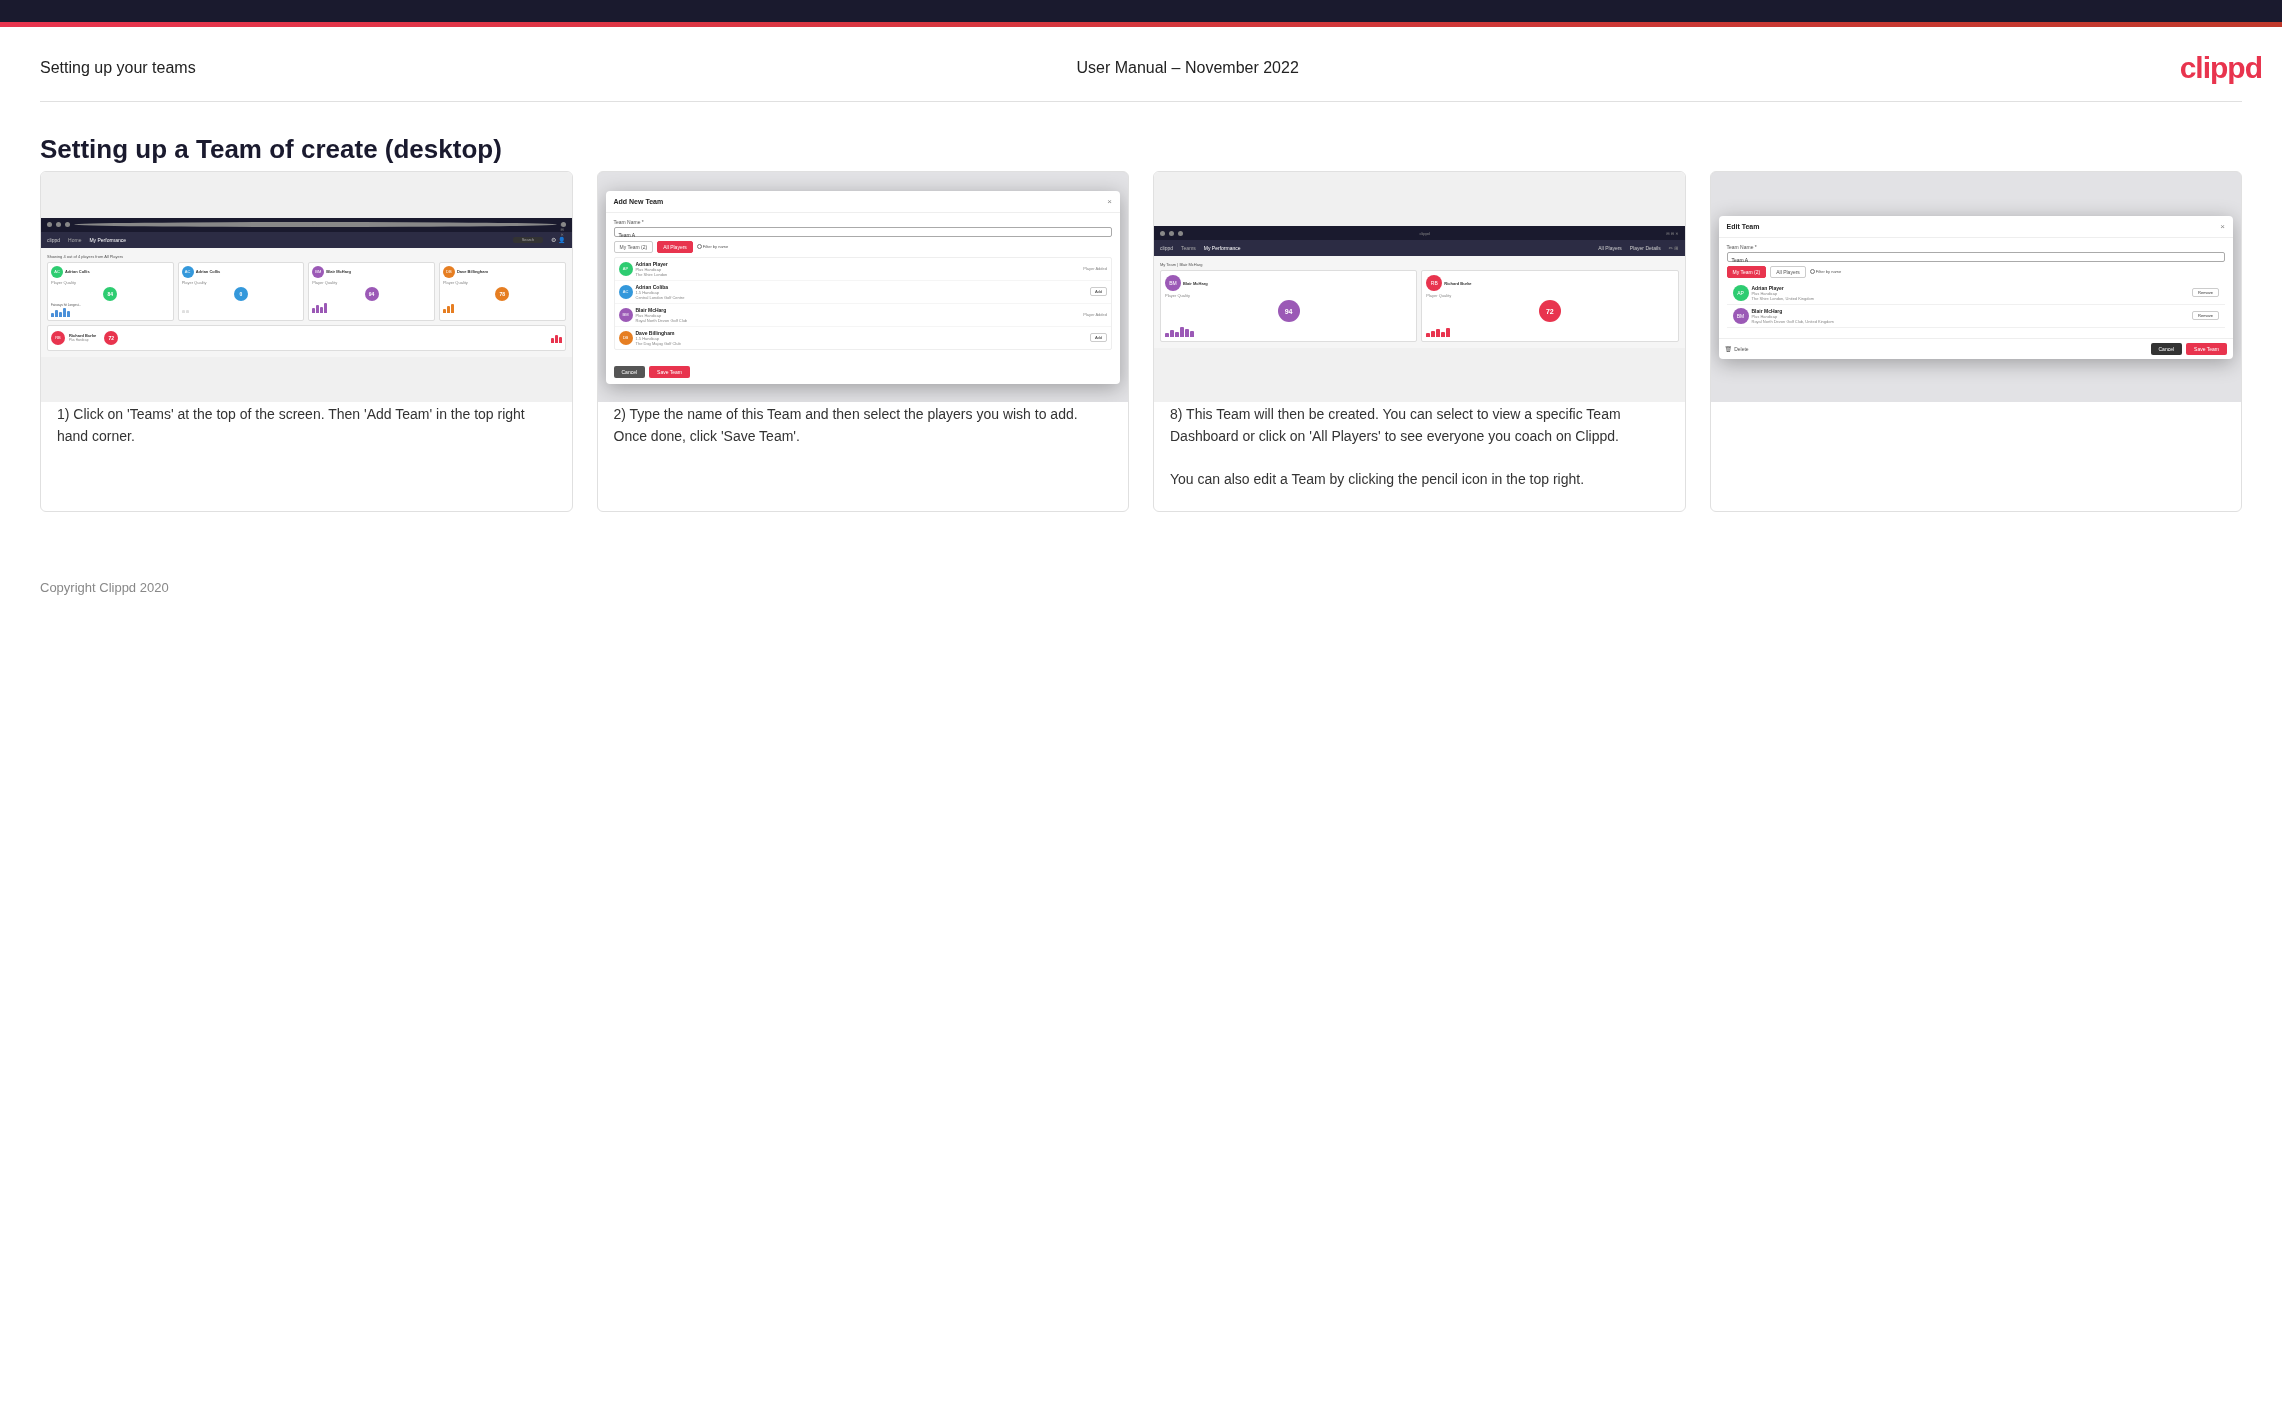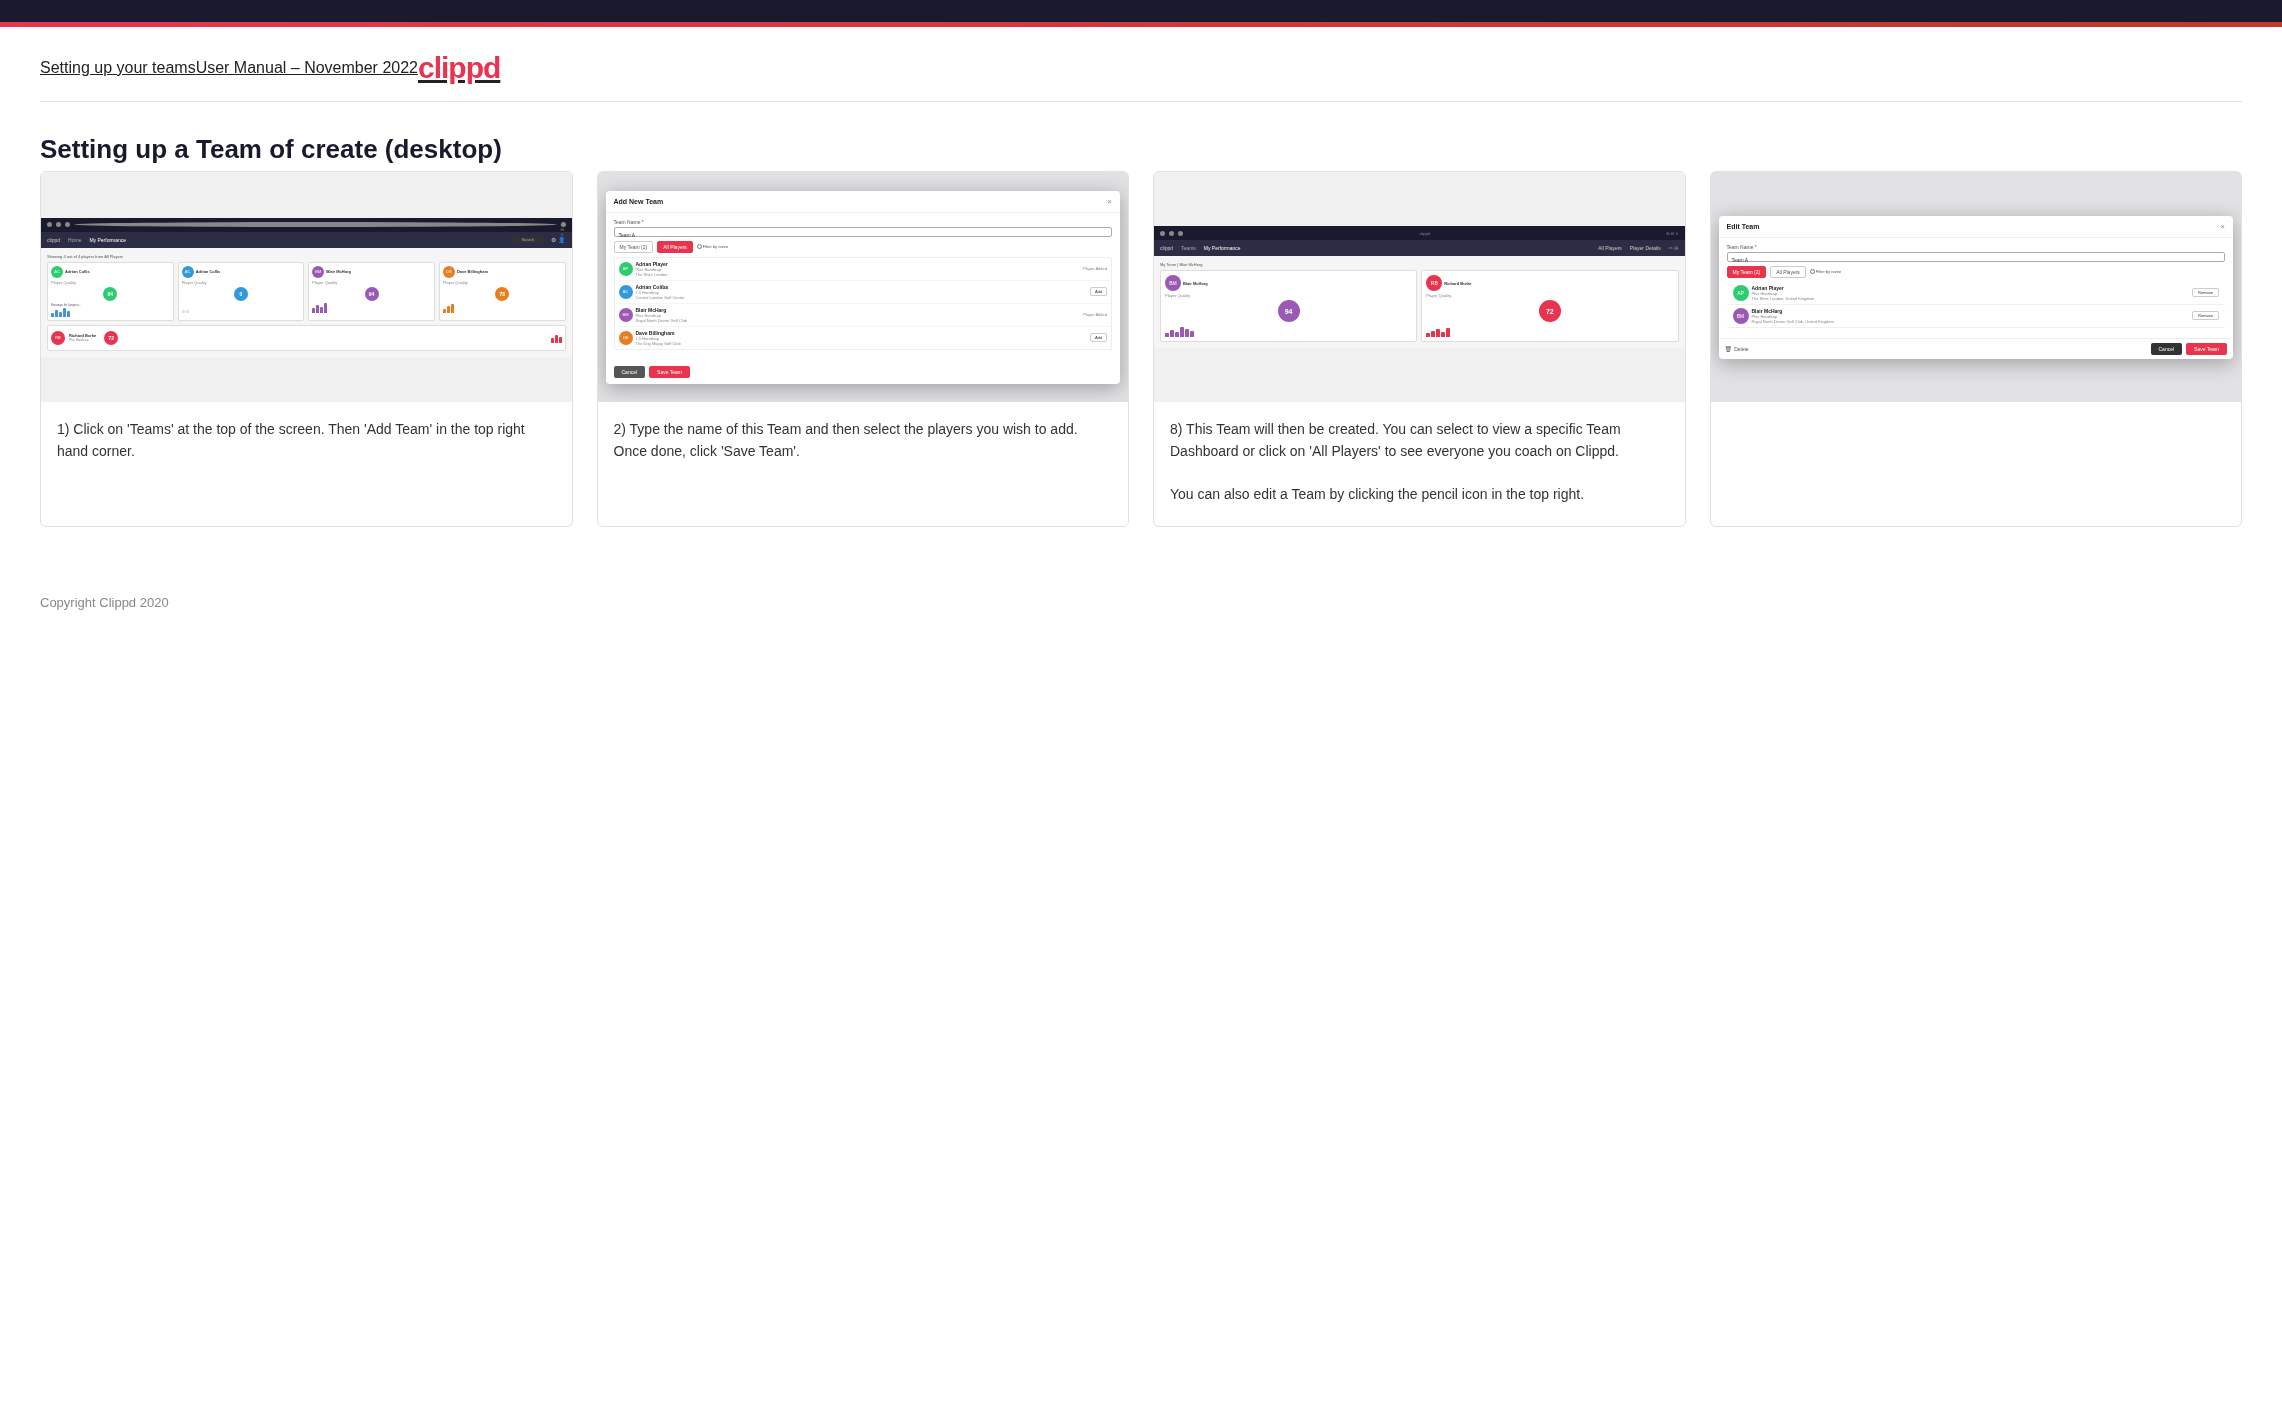--- a/index.html
+++ b/index.html
@@ -7,23 +7,22 @@
       font-family: -apple-system, BlinkMacSystemFont, 'Segoe UI', Arial, sans-serif;
       background: #fff;
       color: #222;
       min-height: 100vh;
     }
 
     
     .header {
       display: flex;
       align-items: center;
-      justify-content: flex-start;
-      padding: 24px 40px 16px 40px;
-      text-decoration: underline;
+      justify-content: space-between;
+      padding: 24px 20px 16px 40px;
     }
     .header-divider {
       border: none;
       border-top: 1px solid #e0e0e0;
       margin: 0 40px;
     }
 
     
     .main {
       padding: 32px 40px 24px 40px;
@@ -58,21 +57,21 @@
     .card-screenshot {
       width: 100%;
       background: #f0f0f0;
       display: flex;
       align-items: center;
       justify-content: center;
       overflow: hidden;
       position: relative;
     }
     .card-text {
-      padding: 17px 16px 20px 16px;
+      padding: 2px 16px 20px 16px;
       font-size: 14px;
       color: #333;
       line-height: 1.55;
     }
 
     
     .footer {
       padding: 12px 40px;
       font-size: 13px;
       color: #888;

